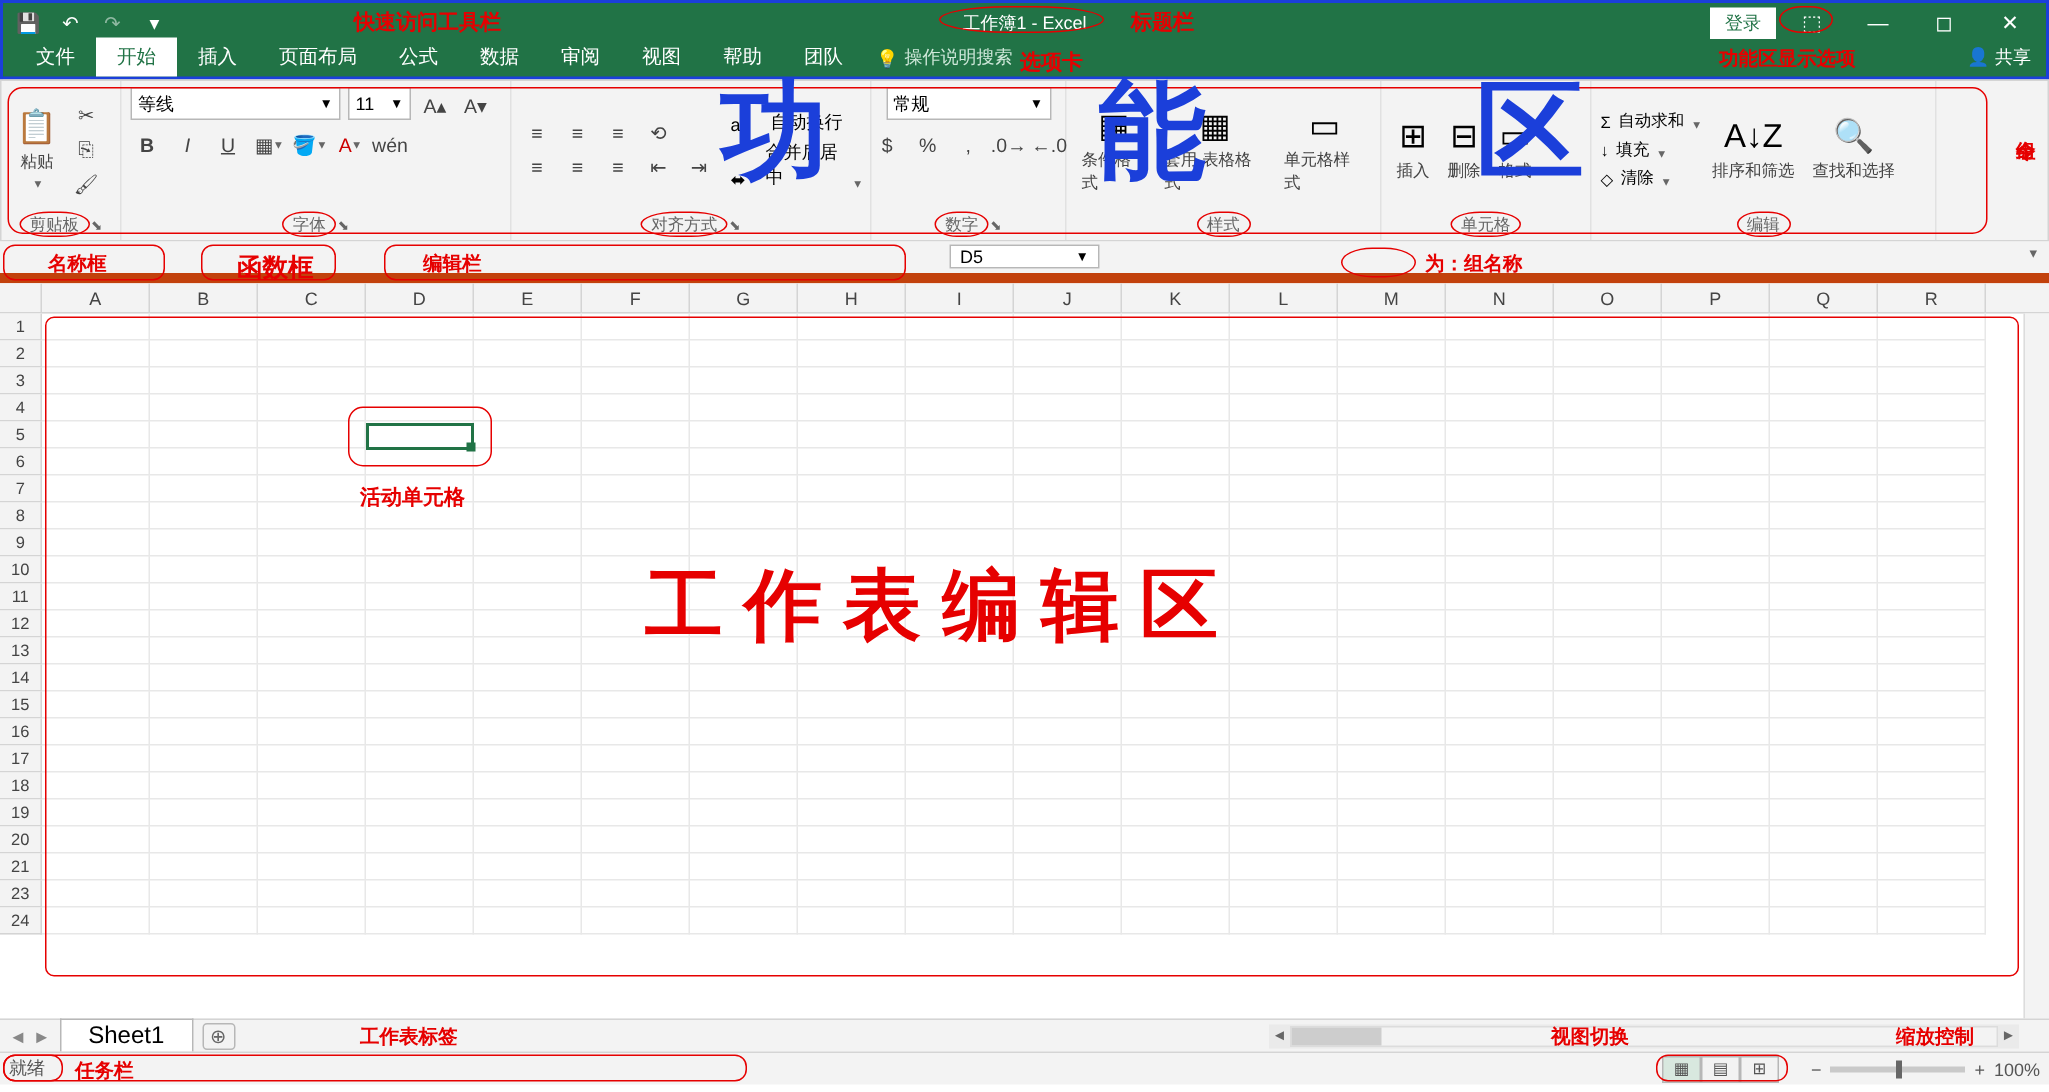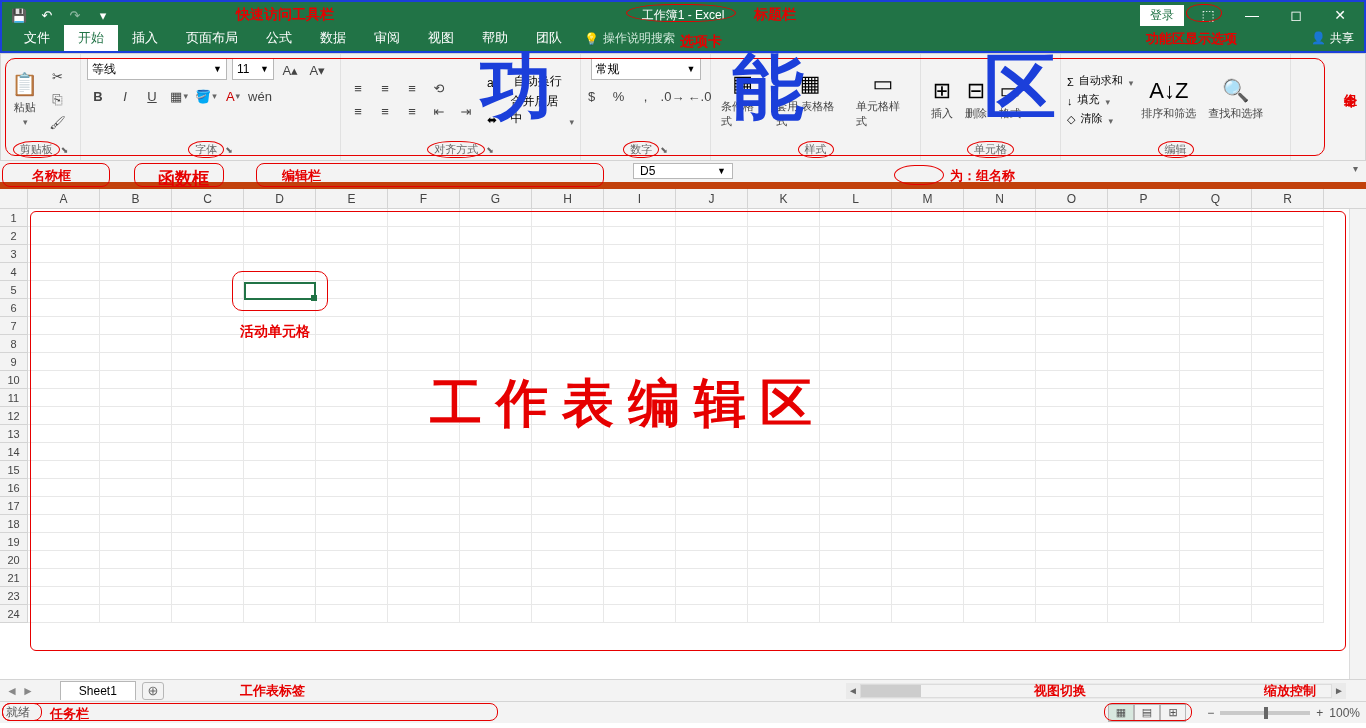--- a/index.html
+++ b/index.html
@@ -61,21 +61,21 @@
 .cell { width:72px; border-right:1px solid #e8e8e8; border-bottom:1px solid #e8e8e8; }
 .active-cell { position:absolute; border:2px solid #217346; background:#fff; }
 .active-cell::after { content:""; position:absolute; right:-3px; bottom:-3px; width:6px; height:6px; background:#217346; }
 .active-ring { position:absolute; border:1.5px solid #e60000; border-radius:10px; pointer-events:none; }
 .edit-ring { position:absolute; border:1.5px solid #e60000; border-radius:6px; pointer-events:none; }
 .vscr { position:absolute; right:0; top:20px; bottom:0; width:17px; background:#f3f3f3; border-left:1px solid #dcdcdc; }
 
 
 .sheetbar { height:22px; background:#f3f3f3; border-top:1px solid #d4d4d4; display:flex; align-items:center; position:relative; }
 .sheetnav { display:flex; gap:4px; padding:0 6px; color:#888; }
-.sheettab { background:#fff; border:1px solid #b7b7b7; border-bottom:none; padding:2px 18px; font-size:12px; margin-left:20px; }
+.sheettab { background:#fff; border:1px solid #b7b7b7; border-bottom:none; padding:2px 18px; font-size:16px; }
 .addsheet { width:22px; height:18px; border:1px solid #b7b7b7; border-radius:3px; margin-left:6px; display:flex; align-items:center; justify-content:center; font-size:13px; color:#666; }
 .hscr { position:absolute; right:20px; width:500px; height:16px; background:#eaeaea; display:flex; align-items:center; }
 .hscr .tr { width:14px; text-align:center; font-size:10px; color:#666; }
 .hscr .track { flex:1; background:#f3f3f3; height:14px; border:1px solid #dcdcdc; position:relative; }
 .hscr .thumb { position:absolute; left:0; width:60px; height:100%; background:#cdcdcd; }
 
 
 .status { height:22px; background:#f3f3f3; border-top:1px solid #d4d4d4; display:flex; align-items:center; padding:0 6px; font-size:12px; color:#555; position:relative; }
 .viewbtns { position:absolute; right:180px; display:flex; gap:0; }
 .viewbtn { width:26px; height:18px; border:1px solid #b7b7b7; display:flex; align-items:center; justify-content:center; font-size:11px; }

